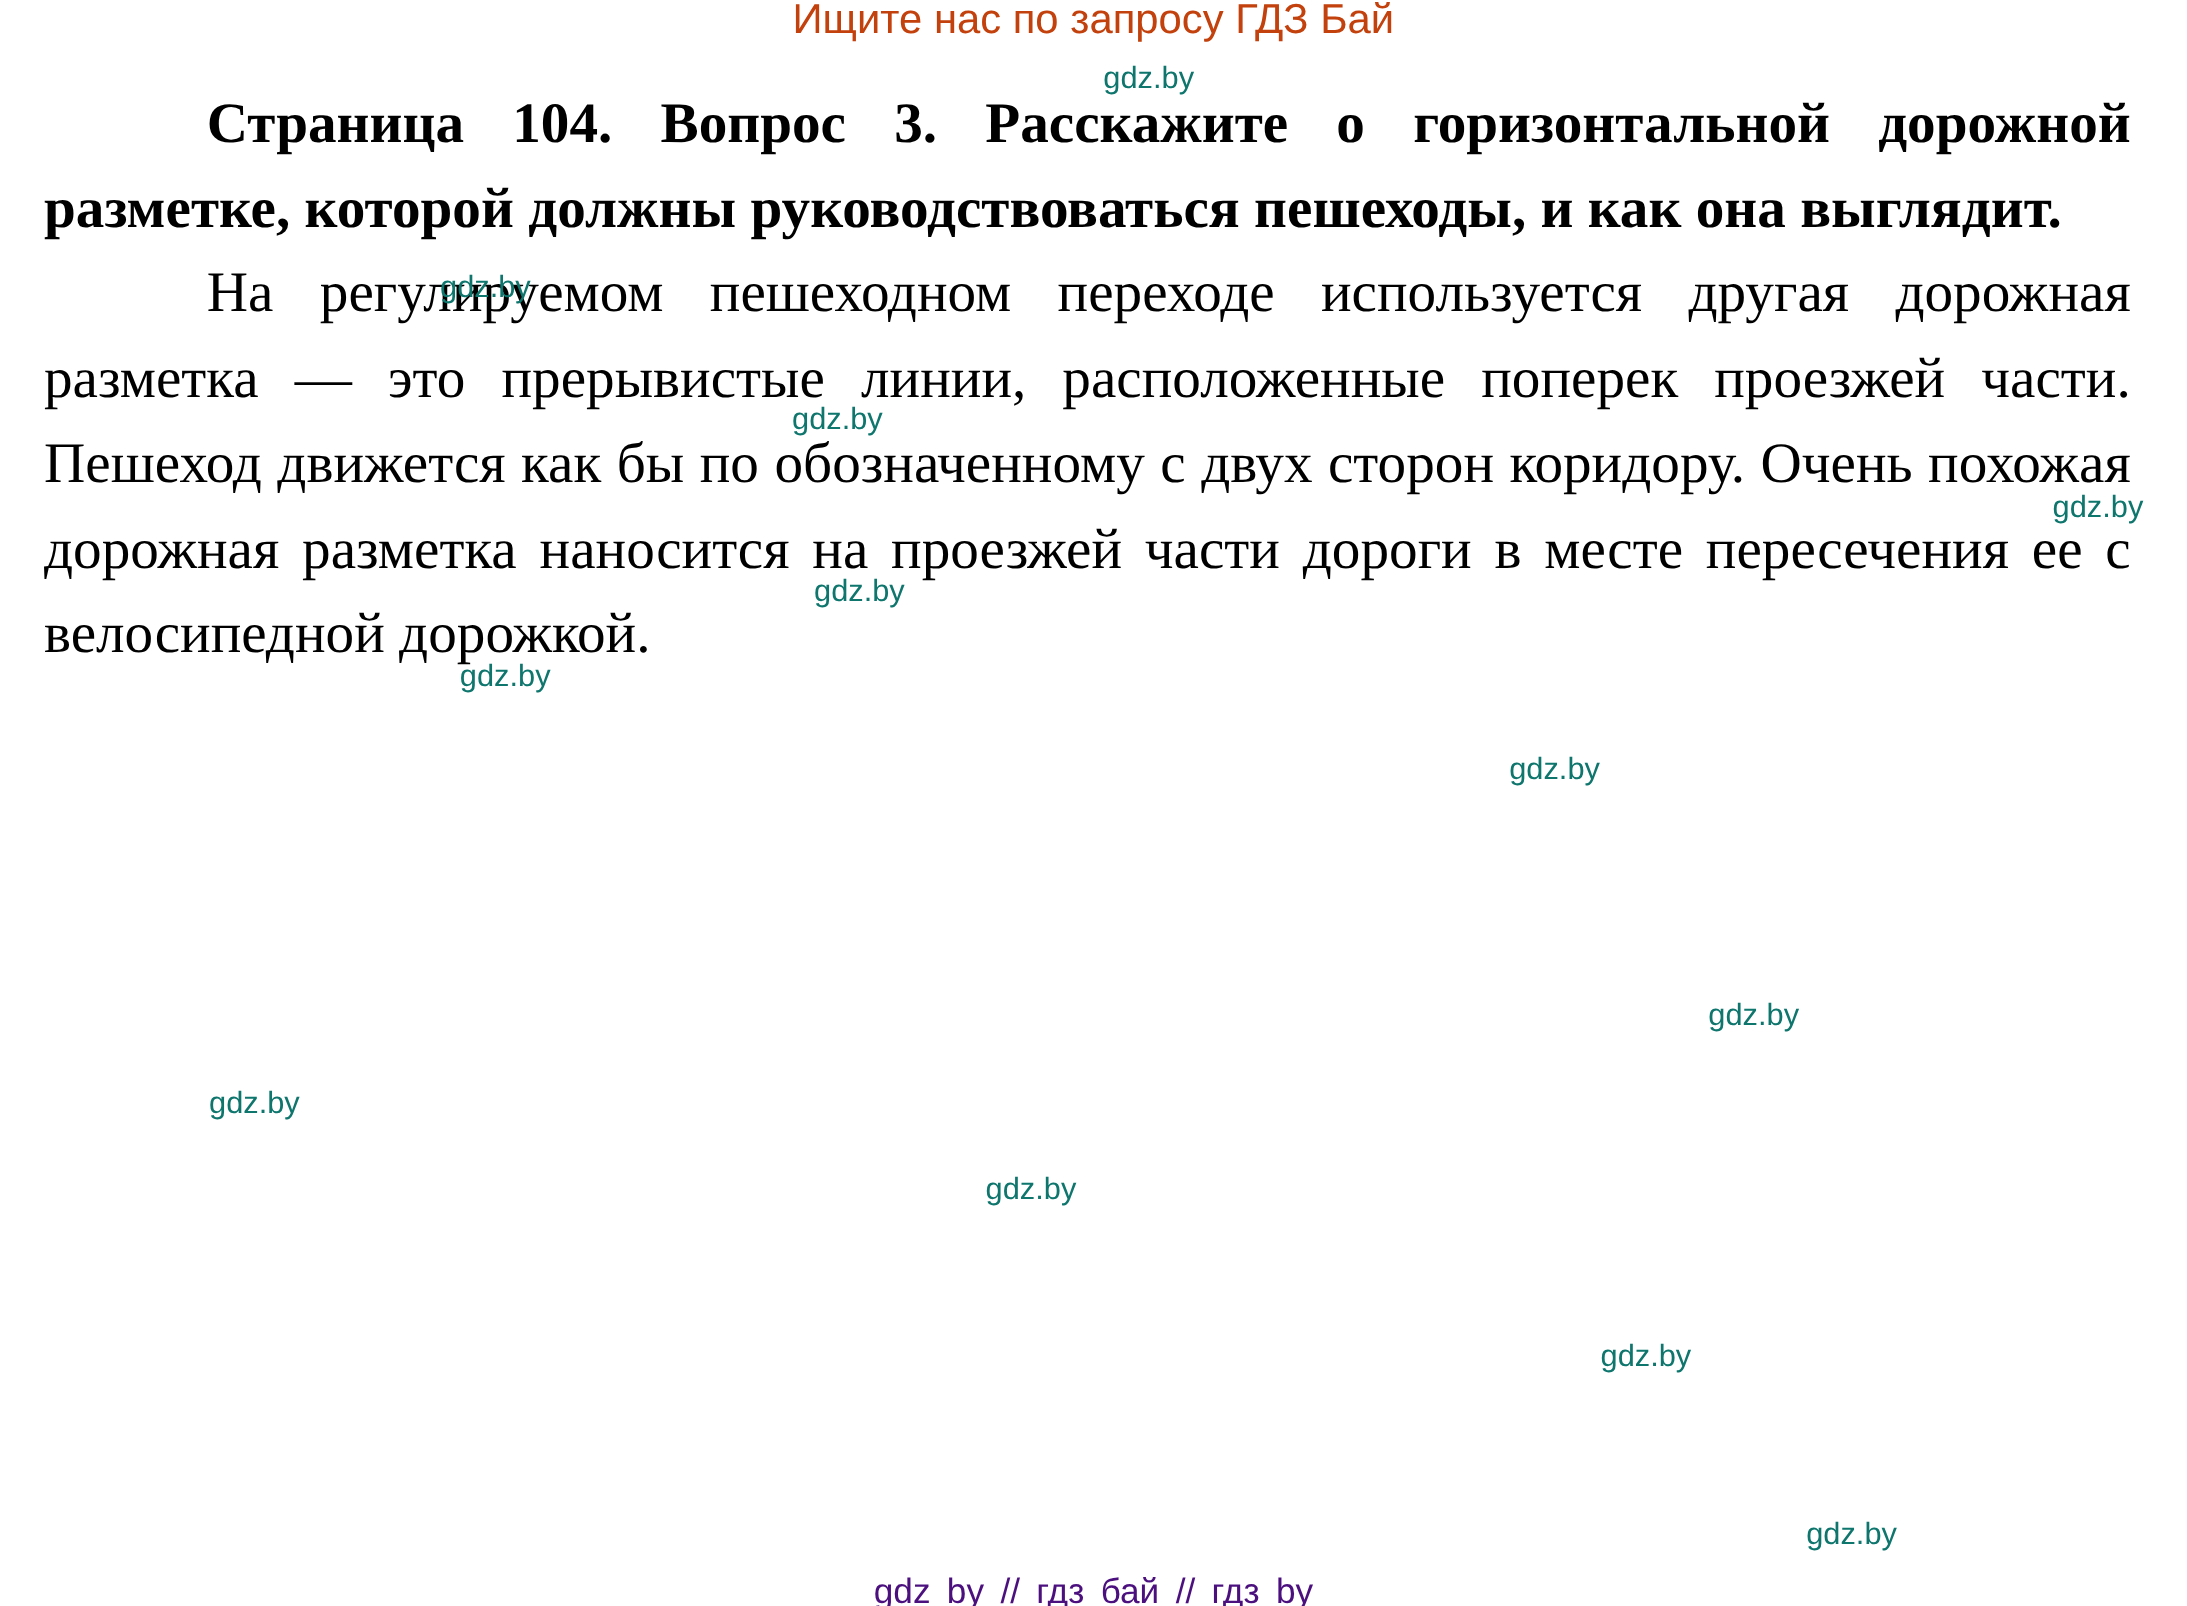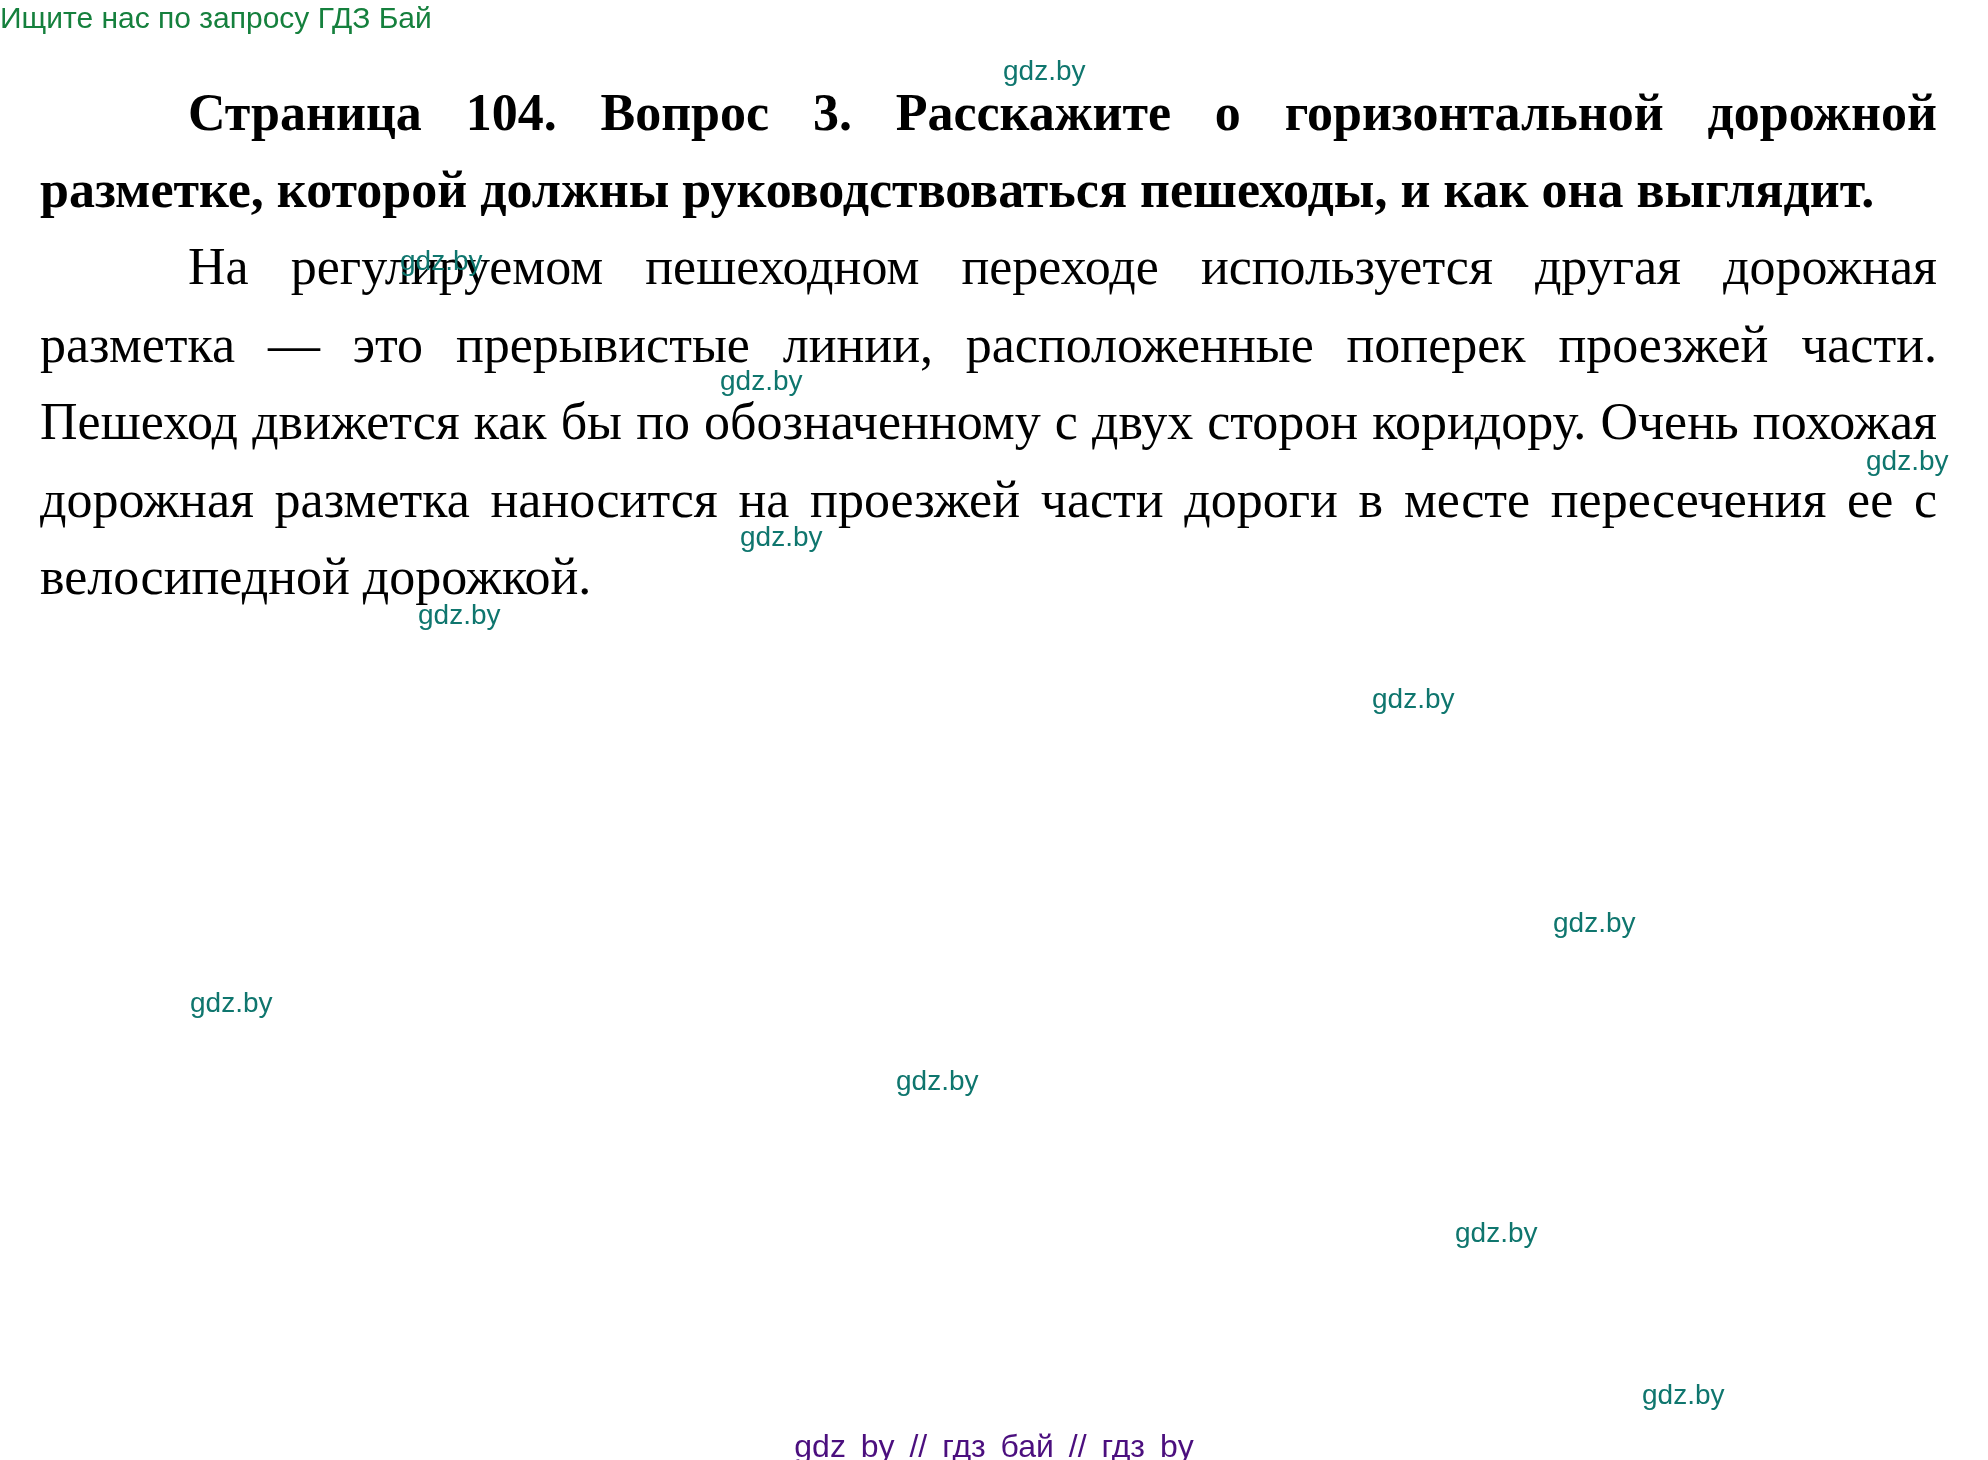--- a/index.html
+++ b/index.html
@@ -1,19 +1,19 @@
 <!DOCTYPE html>
 <html><head>
 <meta charset="utf-8">
 <style>
   html, body { margin: 0; padding: 0; background: #ffffff; }
   body { width: 1988px; height: 1460px; position: relative; overflow: hidden; }
   .top-banner {
-    position: absolute; left: 0; right: 0; top: 0; text-align: left;
-    font-family: "Liberation Sans", sans-serif; font-size: 30px; color: #15803d;
+    position: absolute; left: 0; right: 0; top: 0; text-align: center;
+    font-family: "Liberation Sans", sans-serif; font-size: 38px; color: #c2410c;
     line-height: 36px;
   }
   .doc {
     position: absolute; left: 40px; width: 1897px; top: 74px;
     font-family: "Liberation Serif", serif; color: #000;
   }
   .q {
     font-weight: bold; font-size: 52px; line-height: 77px;
     text-align: justify; text-indent: 148px; margin: 0;
   }

